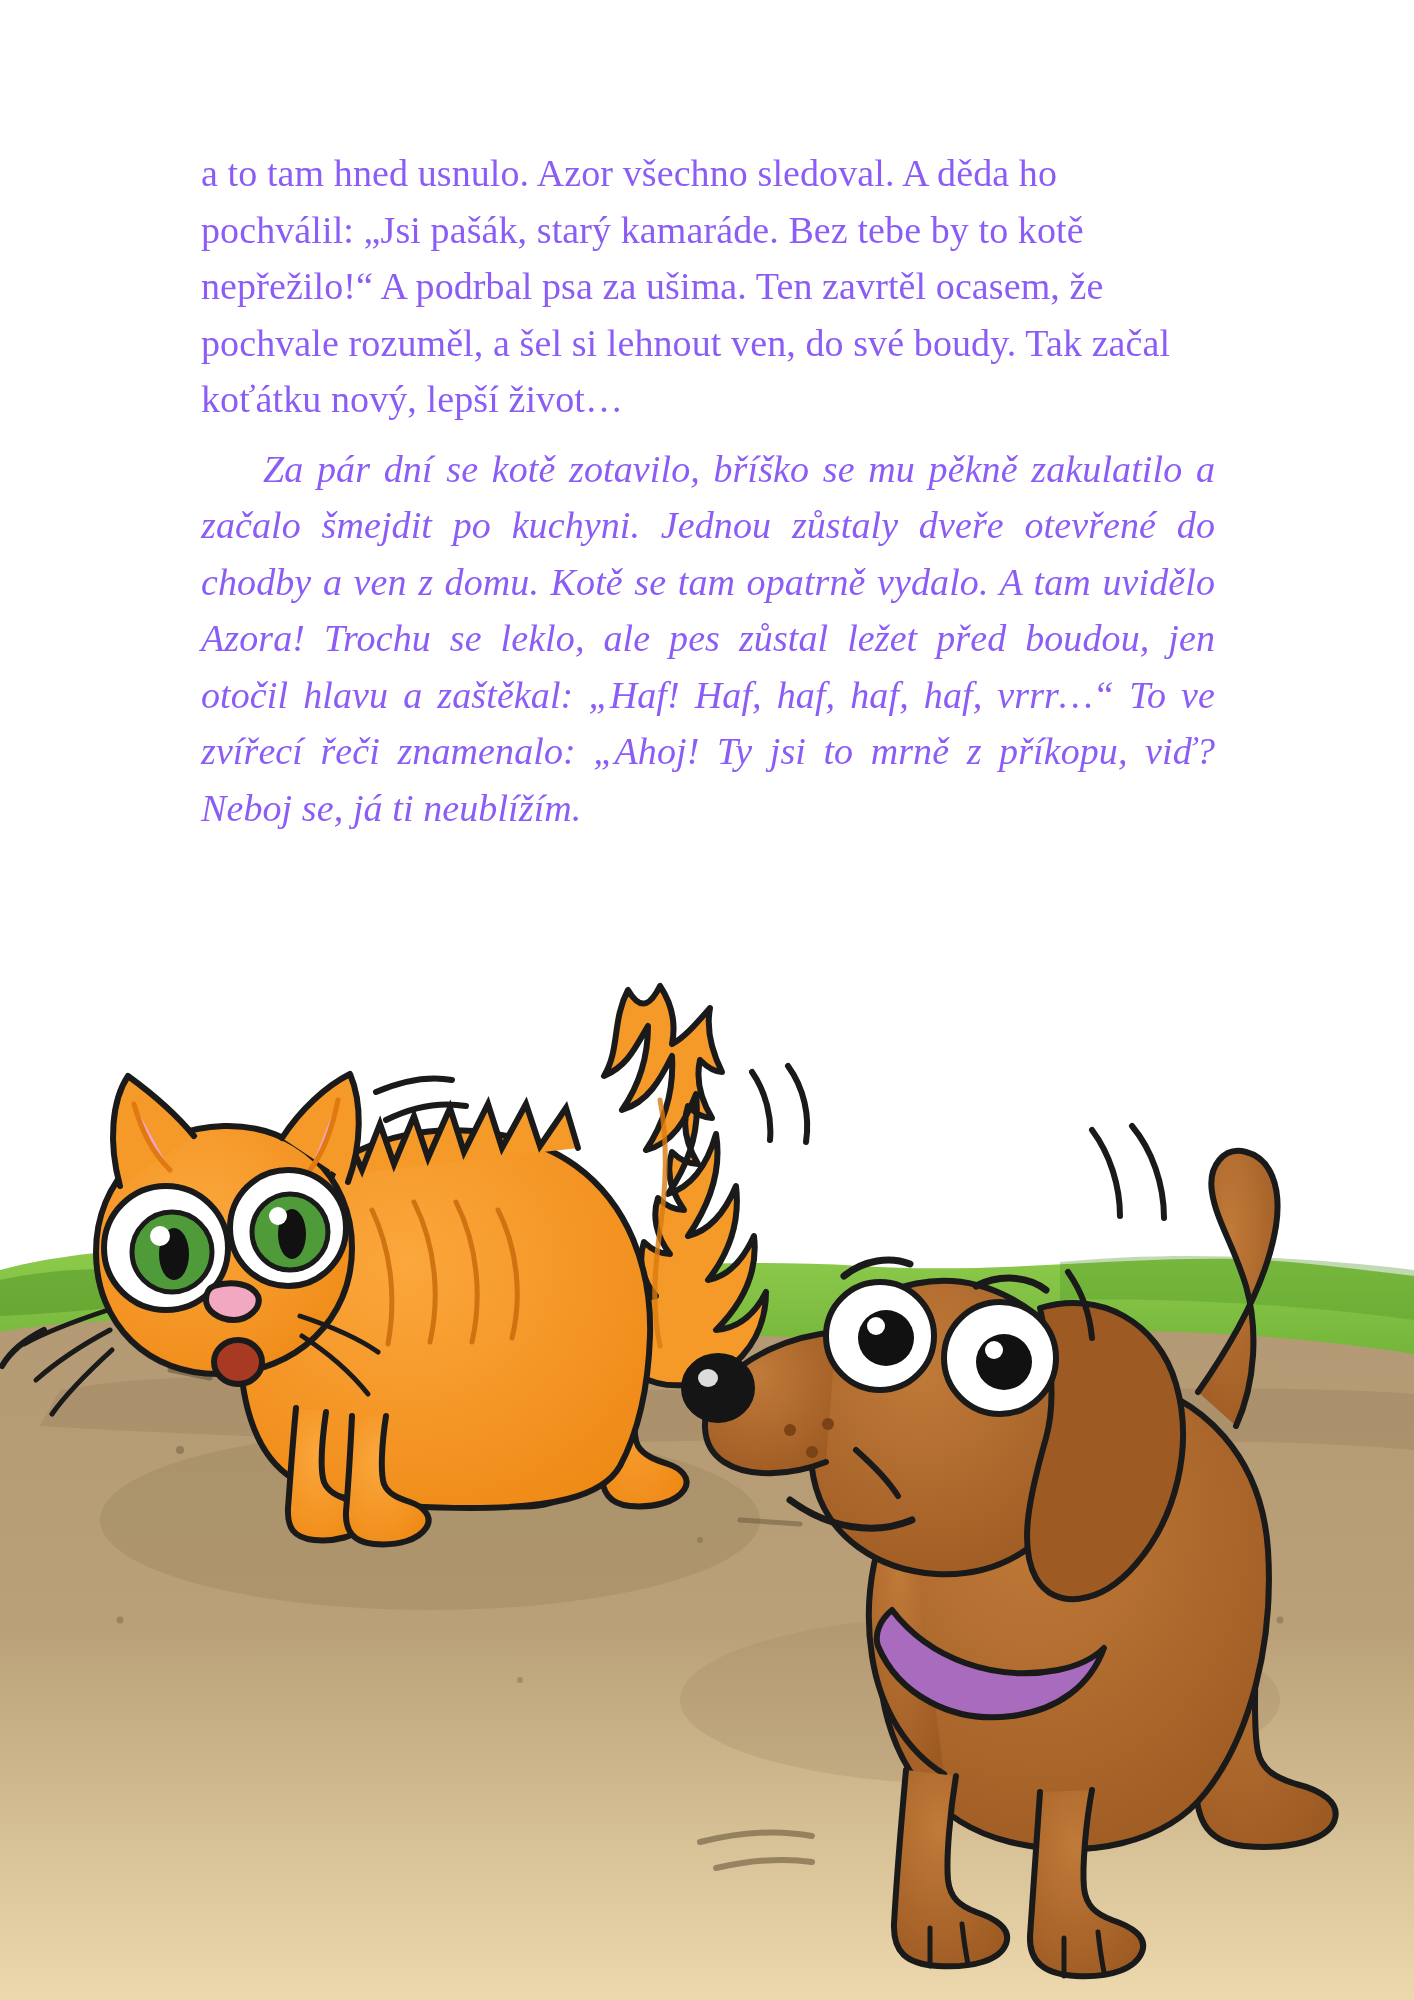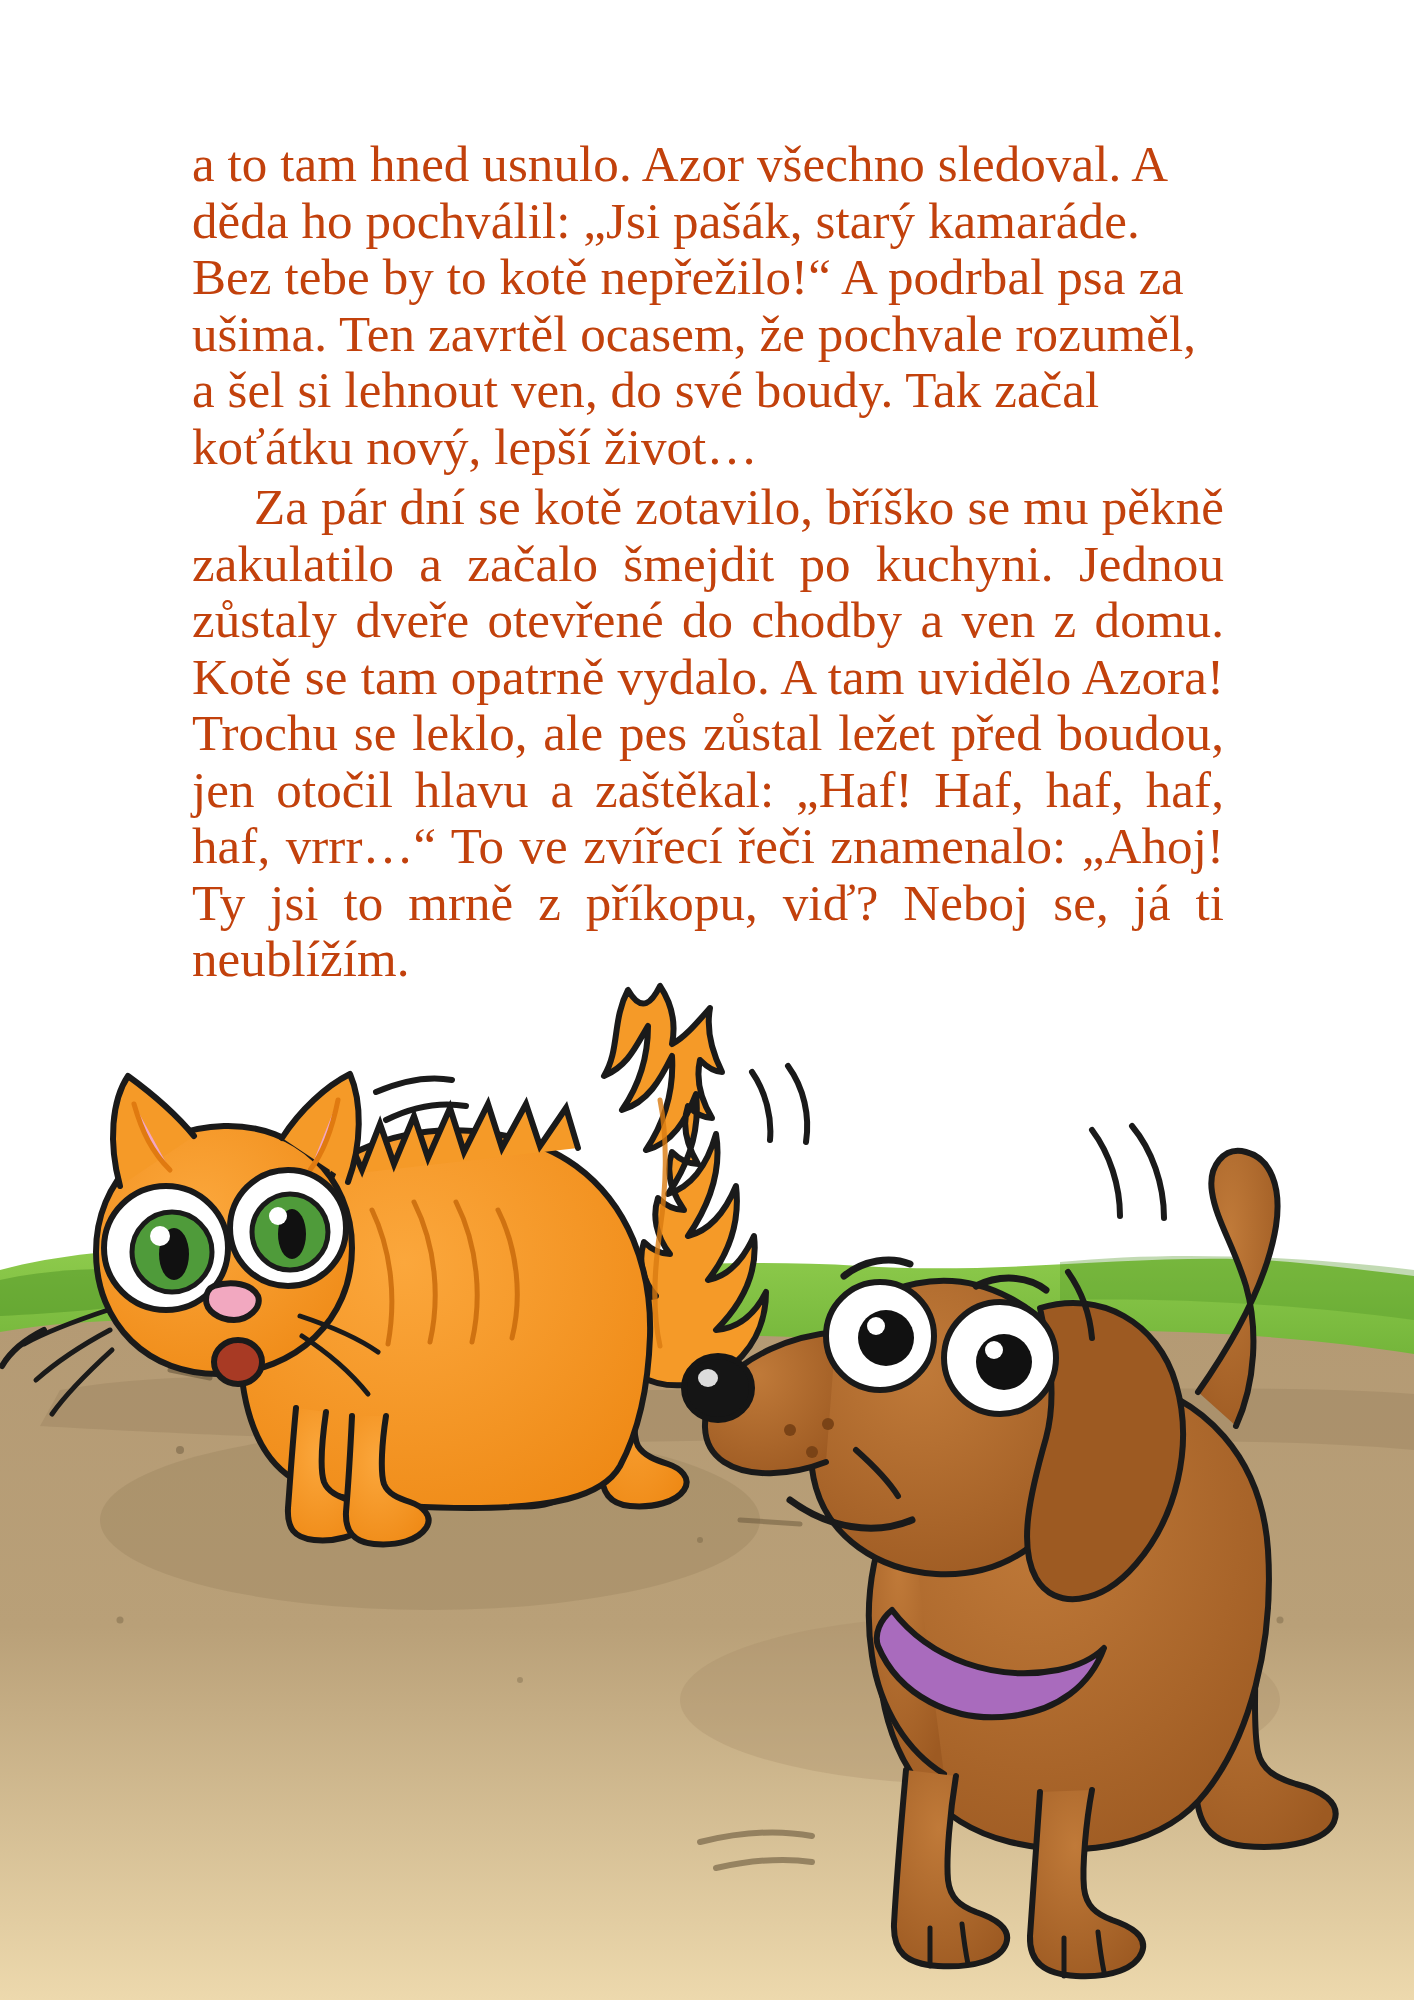--- a/index.html
+++ b/index.html
@@ -22,35 +22,36 @@
   }
 
   
   .text-block {
     position: absolute;
     left: 188px;
     top: 132px;
     width: 1040px;
   }
   .para {
-    margin: 4px;
+    margin: 13px;
     font-family: "Liberation Serif", serif;
-    font-size: 51px;
+    font-size: 38px;
     line-height: 56.5px;
-    color: #c2410c;
+    color: #8b5cf6;
     text-align: justify;
     text-justify: inter-word;
     letter-spacing: 0.1px;
   }
   .para.first {
     text-align: left;
   }
   .para.second {
     text-indent: 62px;
     margin-top: 0;
+    font-style: italic;
   }
 
   
   .illustration {
     position: absolute;
     left: 0;
     top: 980px;
     width: 1414px;
     height: 1020px;
   }

